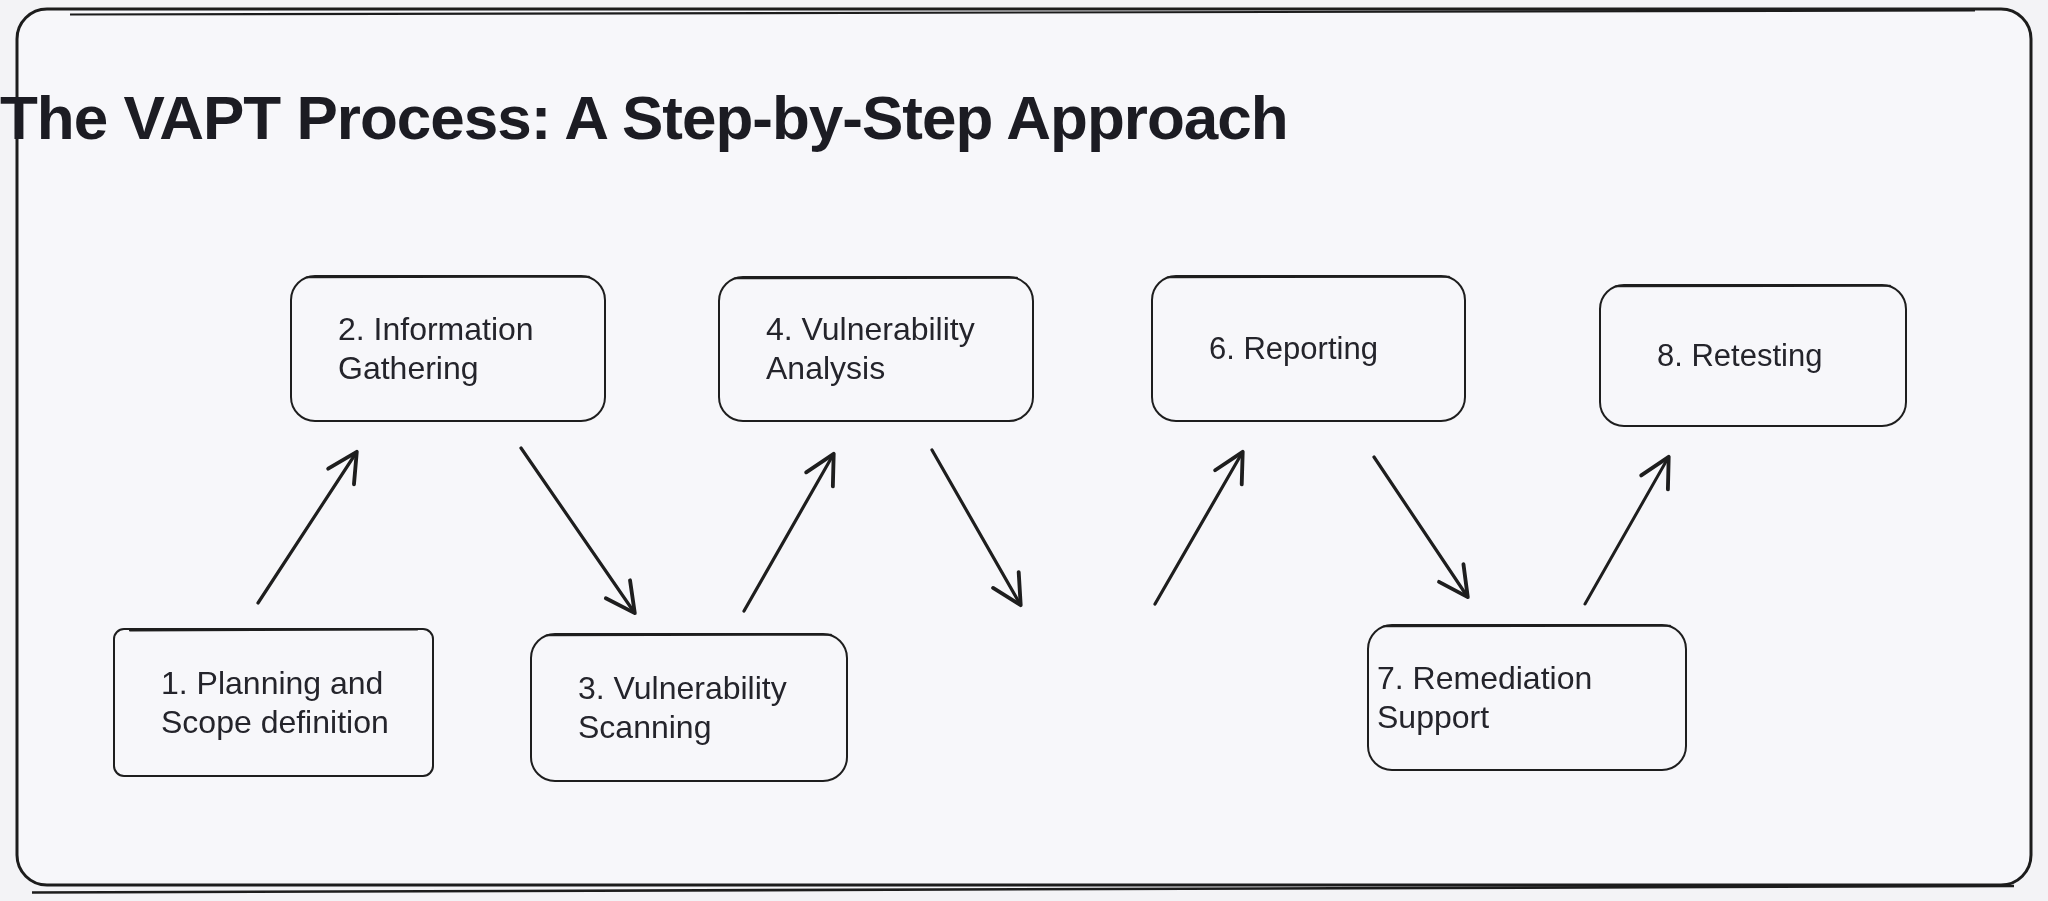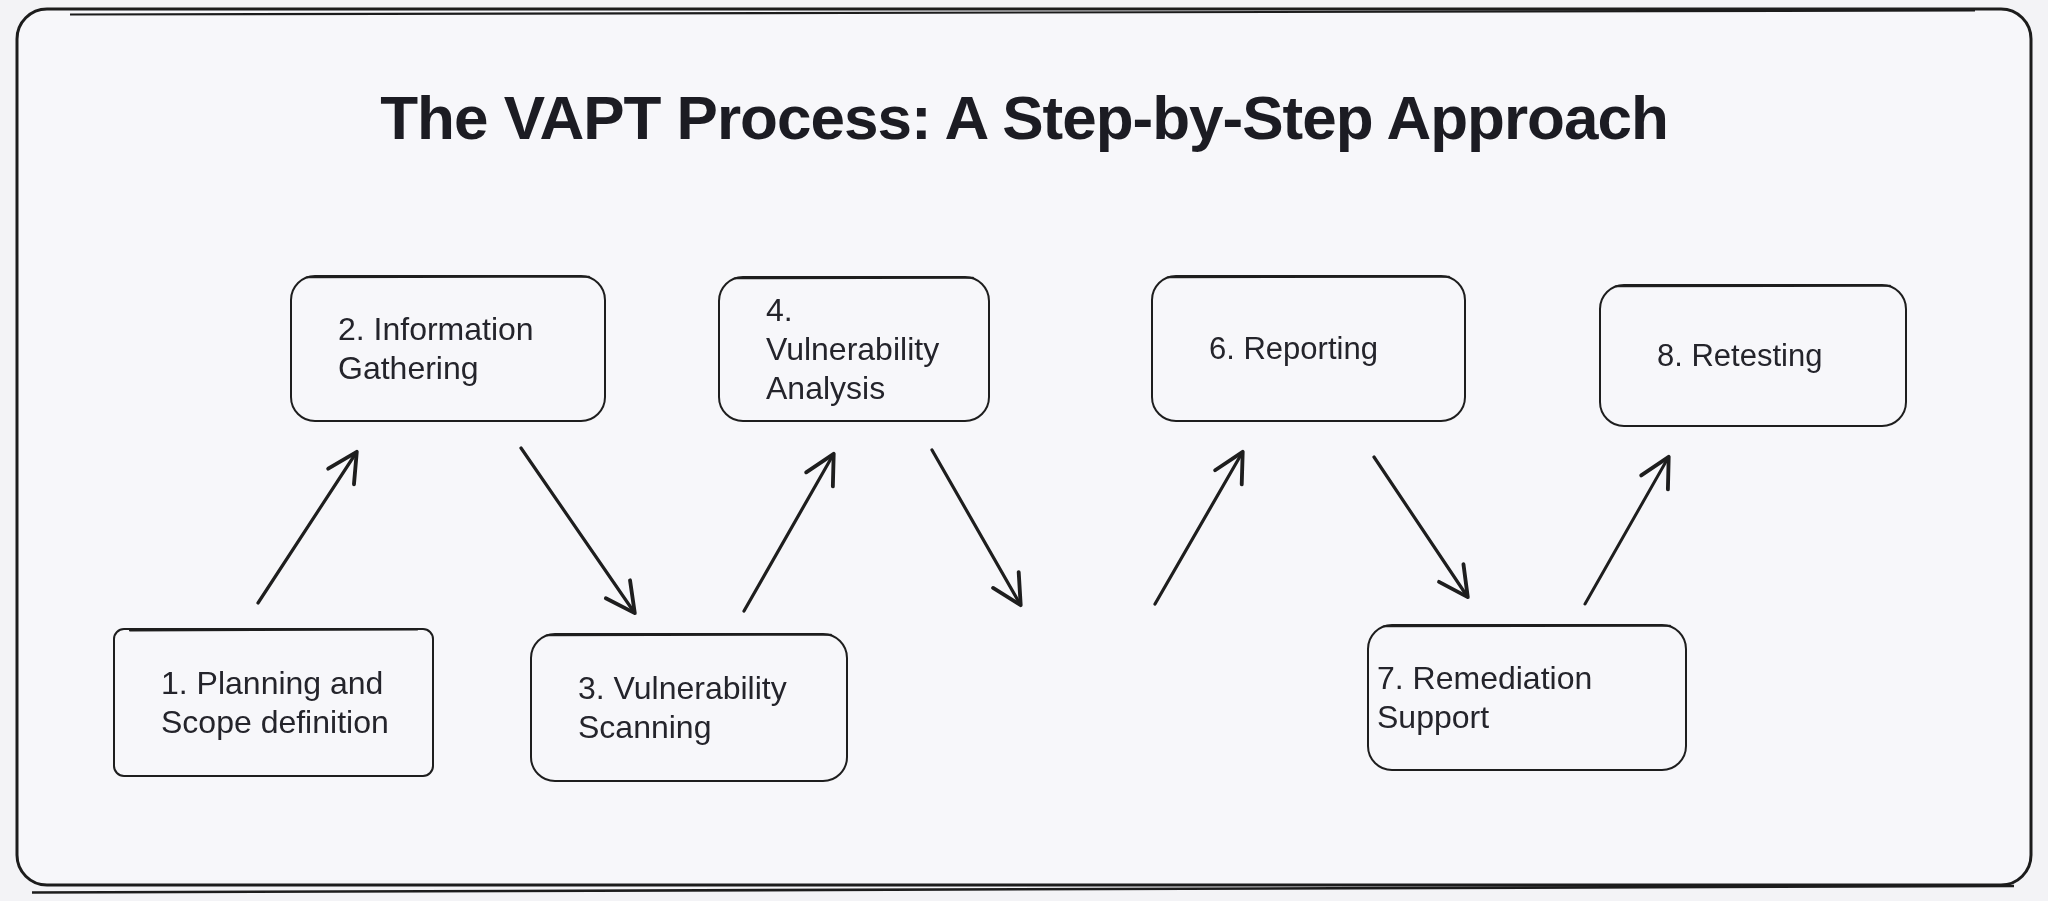--- a/index.html
+++ b/index.html
@@ -28,21 +28,20 @@
     left: 0; top: 0;
     width: 2048px;
     height: 901px;
   }
   .title {
     position: absolute;
     left: 0; right: 0;
     top: 76px;
     height: 84px;
     line-height: 84px;
-    text-align: center;
     font-size: 62px;
     font-weight: 600;
     letter-spacing: -1px;
     color: #1c1c23;
     white-space: nowrap;
   }
   .step-box {
     position: absolute;
     box-sizing: border-box;
     border: 2.6px solid #1e1e1e;
@@ -65,21 +64,21 @@
     height: 2.4px;
     background: #1e1e1e;
     border-radius: 2px;
     transform: rotate(-0.15deg);
   }
   .step-box.single { padding-left: 56px; font-size: 31px; }
 
   .box-1 { left: 113px;  top: 628px; width: 321px; height: 149px; border-radius: 11px; }
   .box-2 { left: 290px;  top: 275px; width: 316px; height: 147px; }
   .box-3 { left: 530px;  top: 633px; width: 318px; height: 149px; }
-  .box-4 { left: 718px;  top: 276px; width: 272px; height: 146px; }
+  .box-4 { left: 718px;  top: 276px; width: 316px; height: 146px; }
   .box-5 { left: 940px;  top: 628px; width: 315px; height: 147px; }
   .box-6 { left: 1151px; top: 275px; width: 315px; height: 147px; }
   .box-7 { left: 1367px; top: 624px; width: 320px; height: 147px; padding-left: 8px; }
   .box-8 { left: 1599px; top: 284px; width: 308px; height: 143px; }
 </style>
 </head>
 <body>
 
 <div class="canvas">
 

